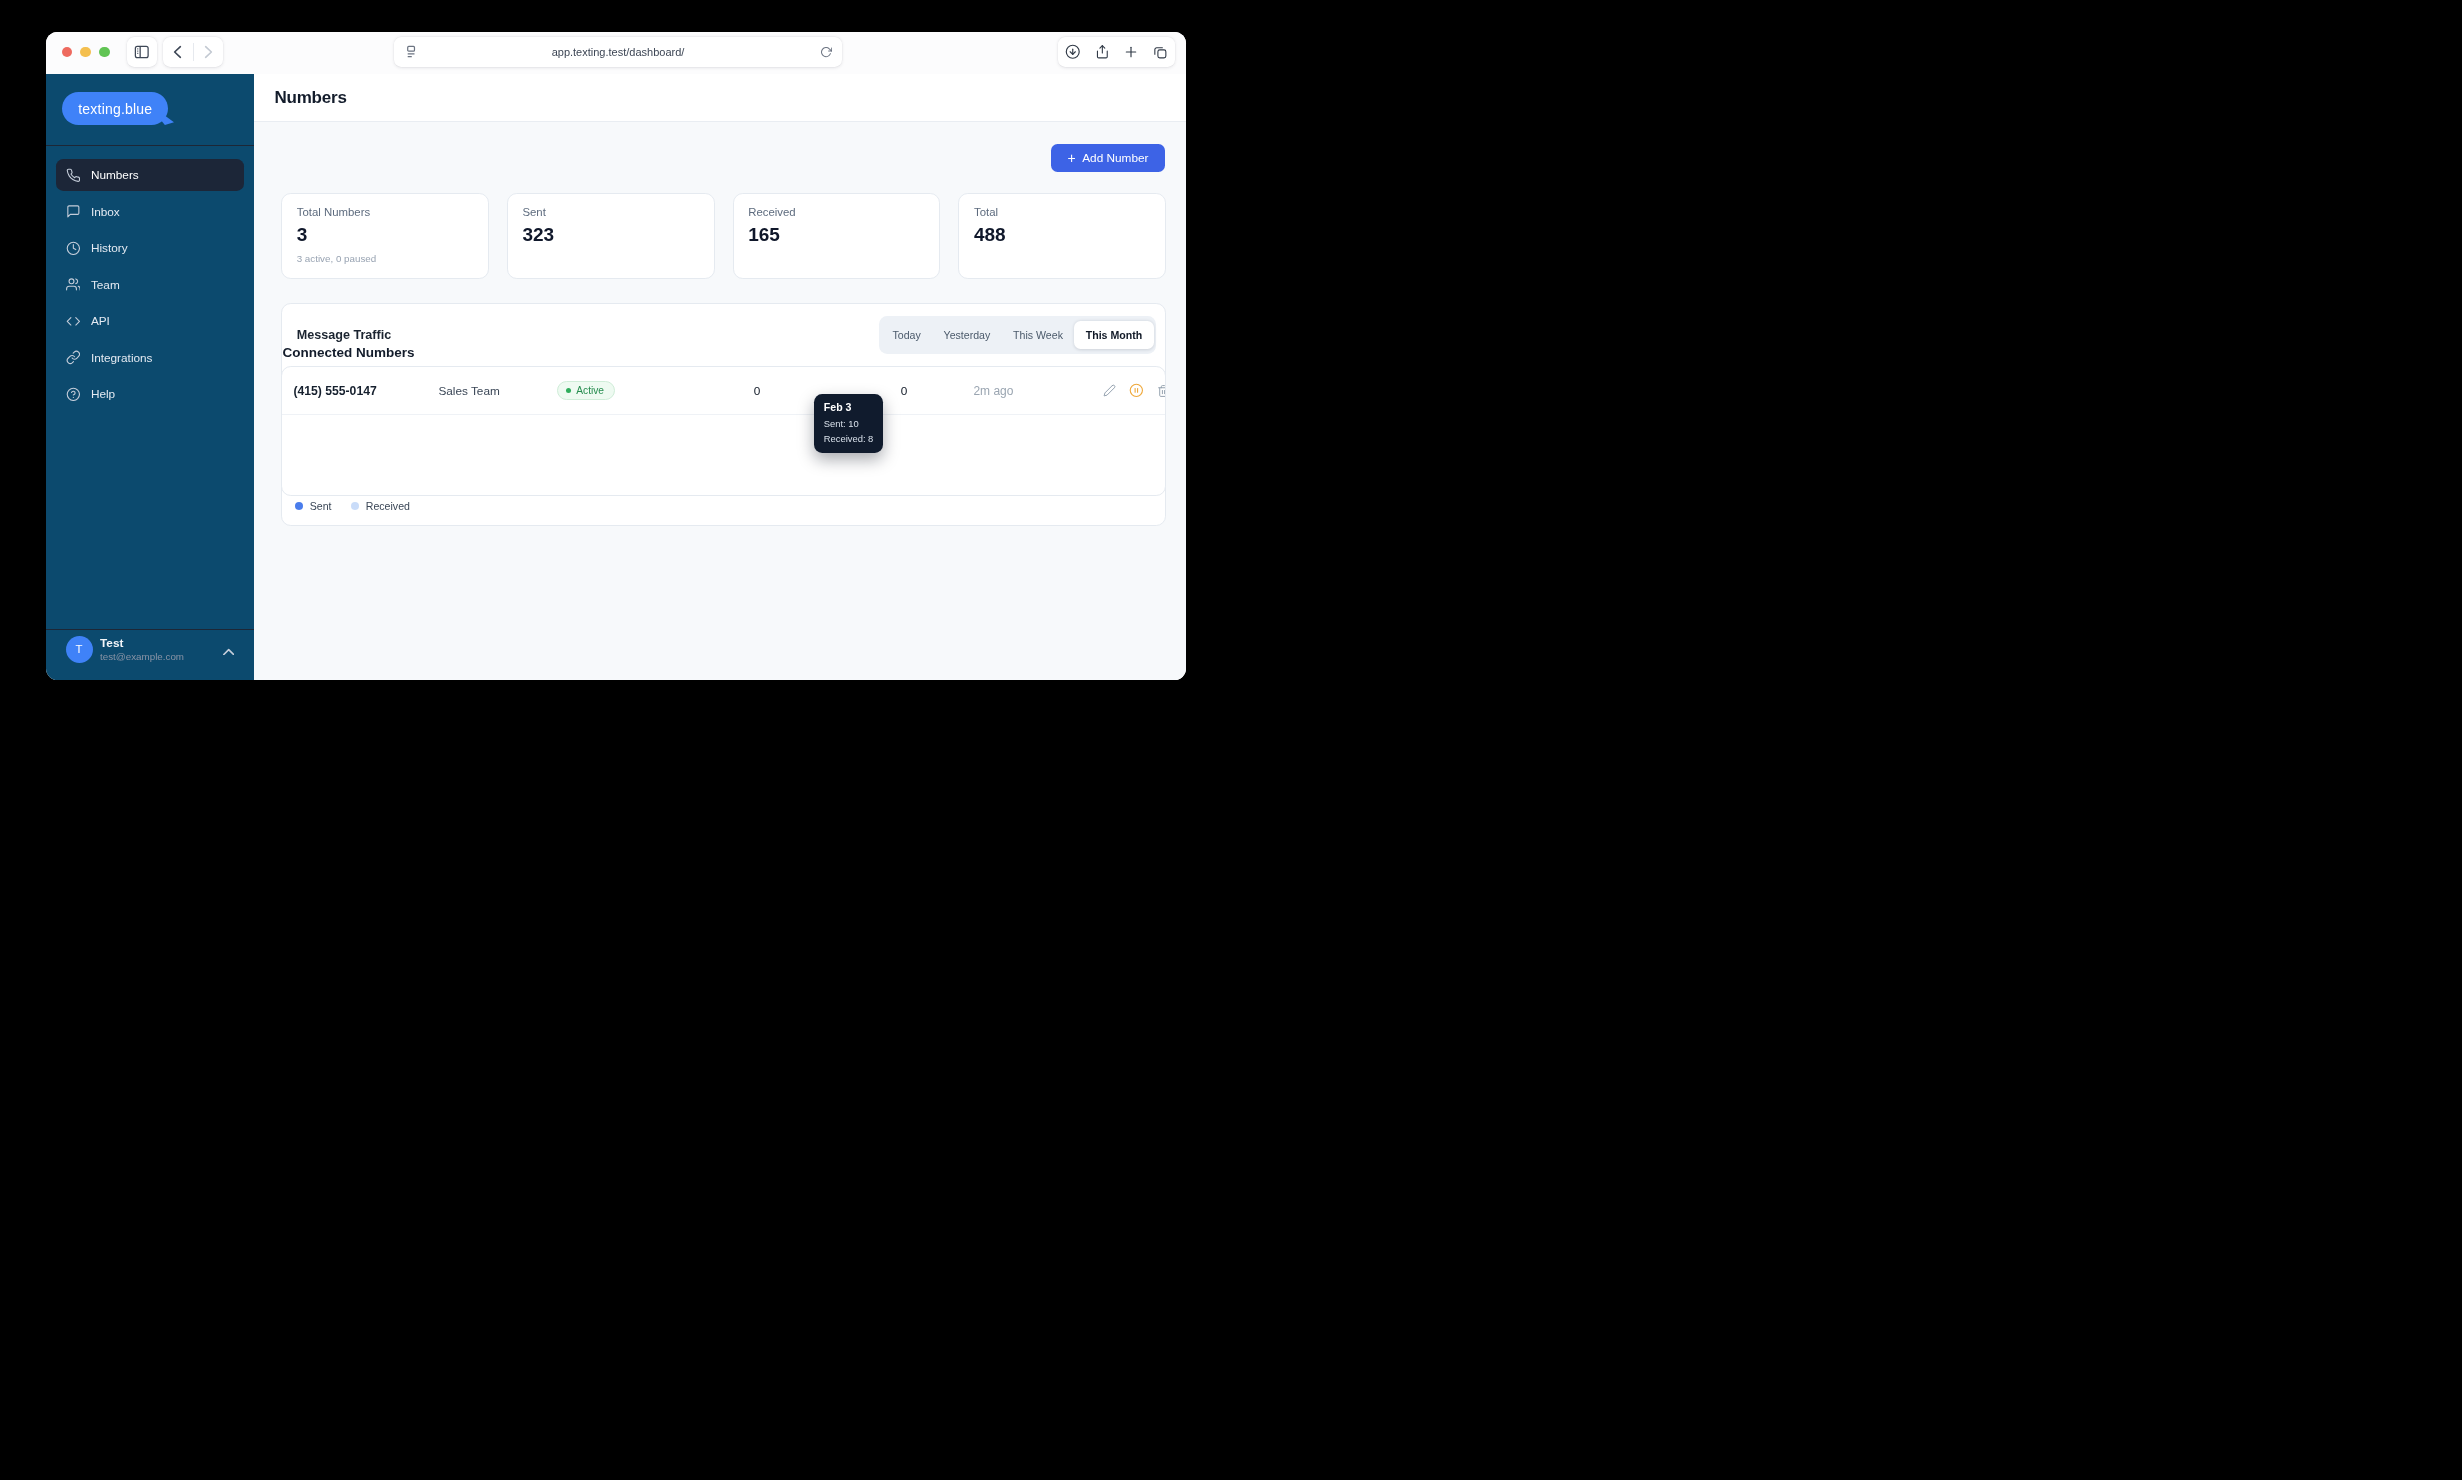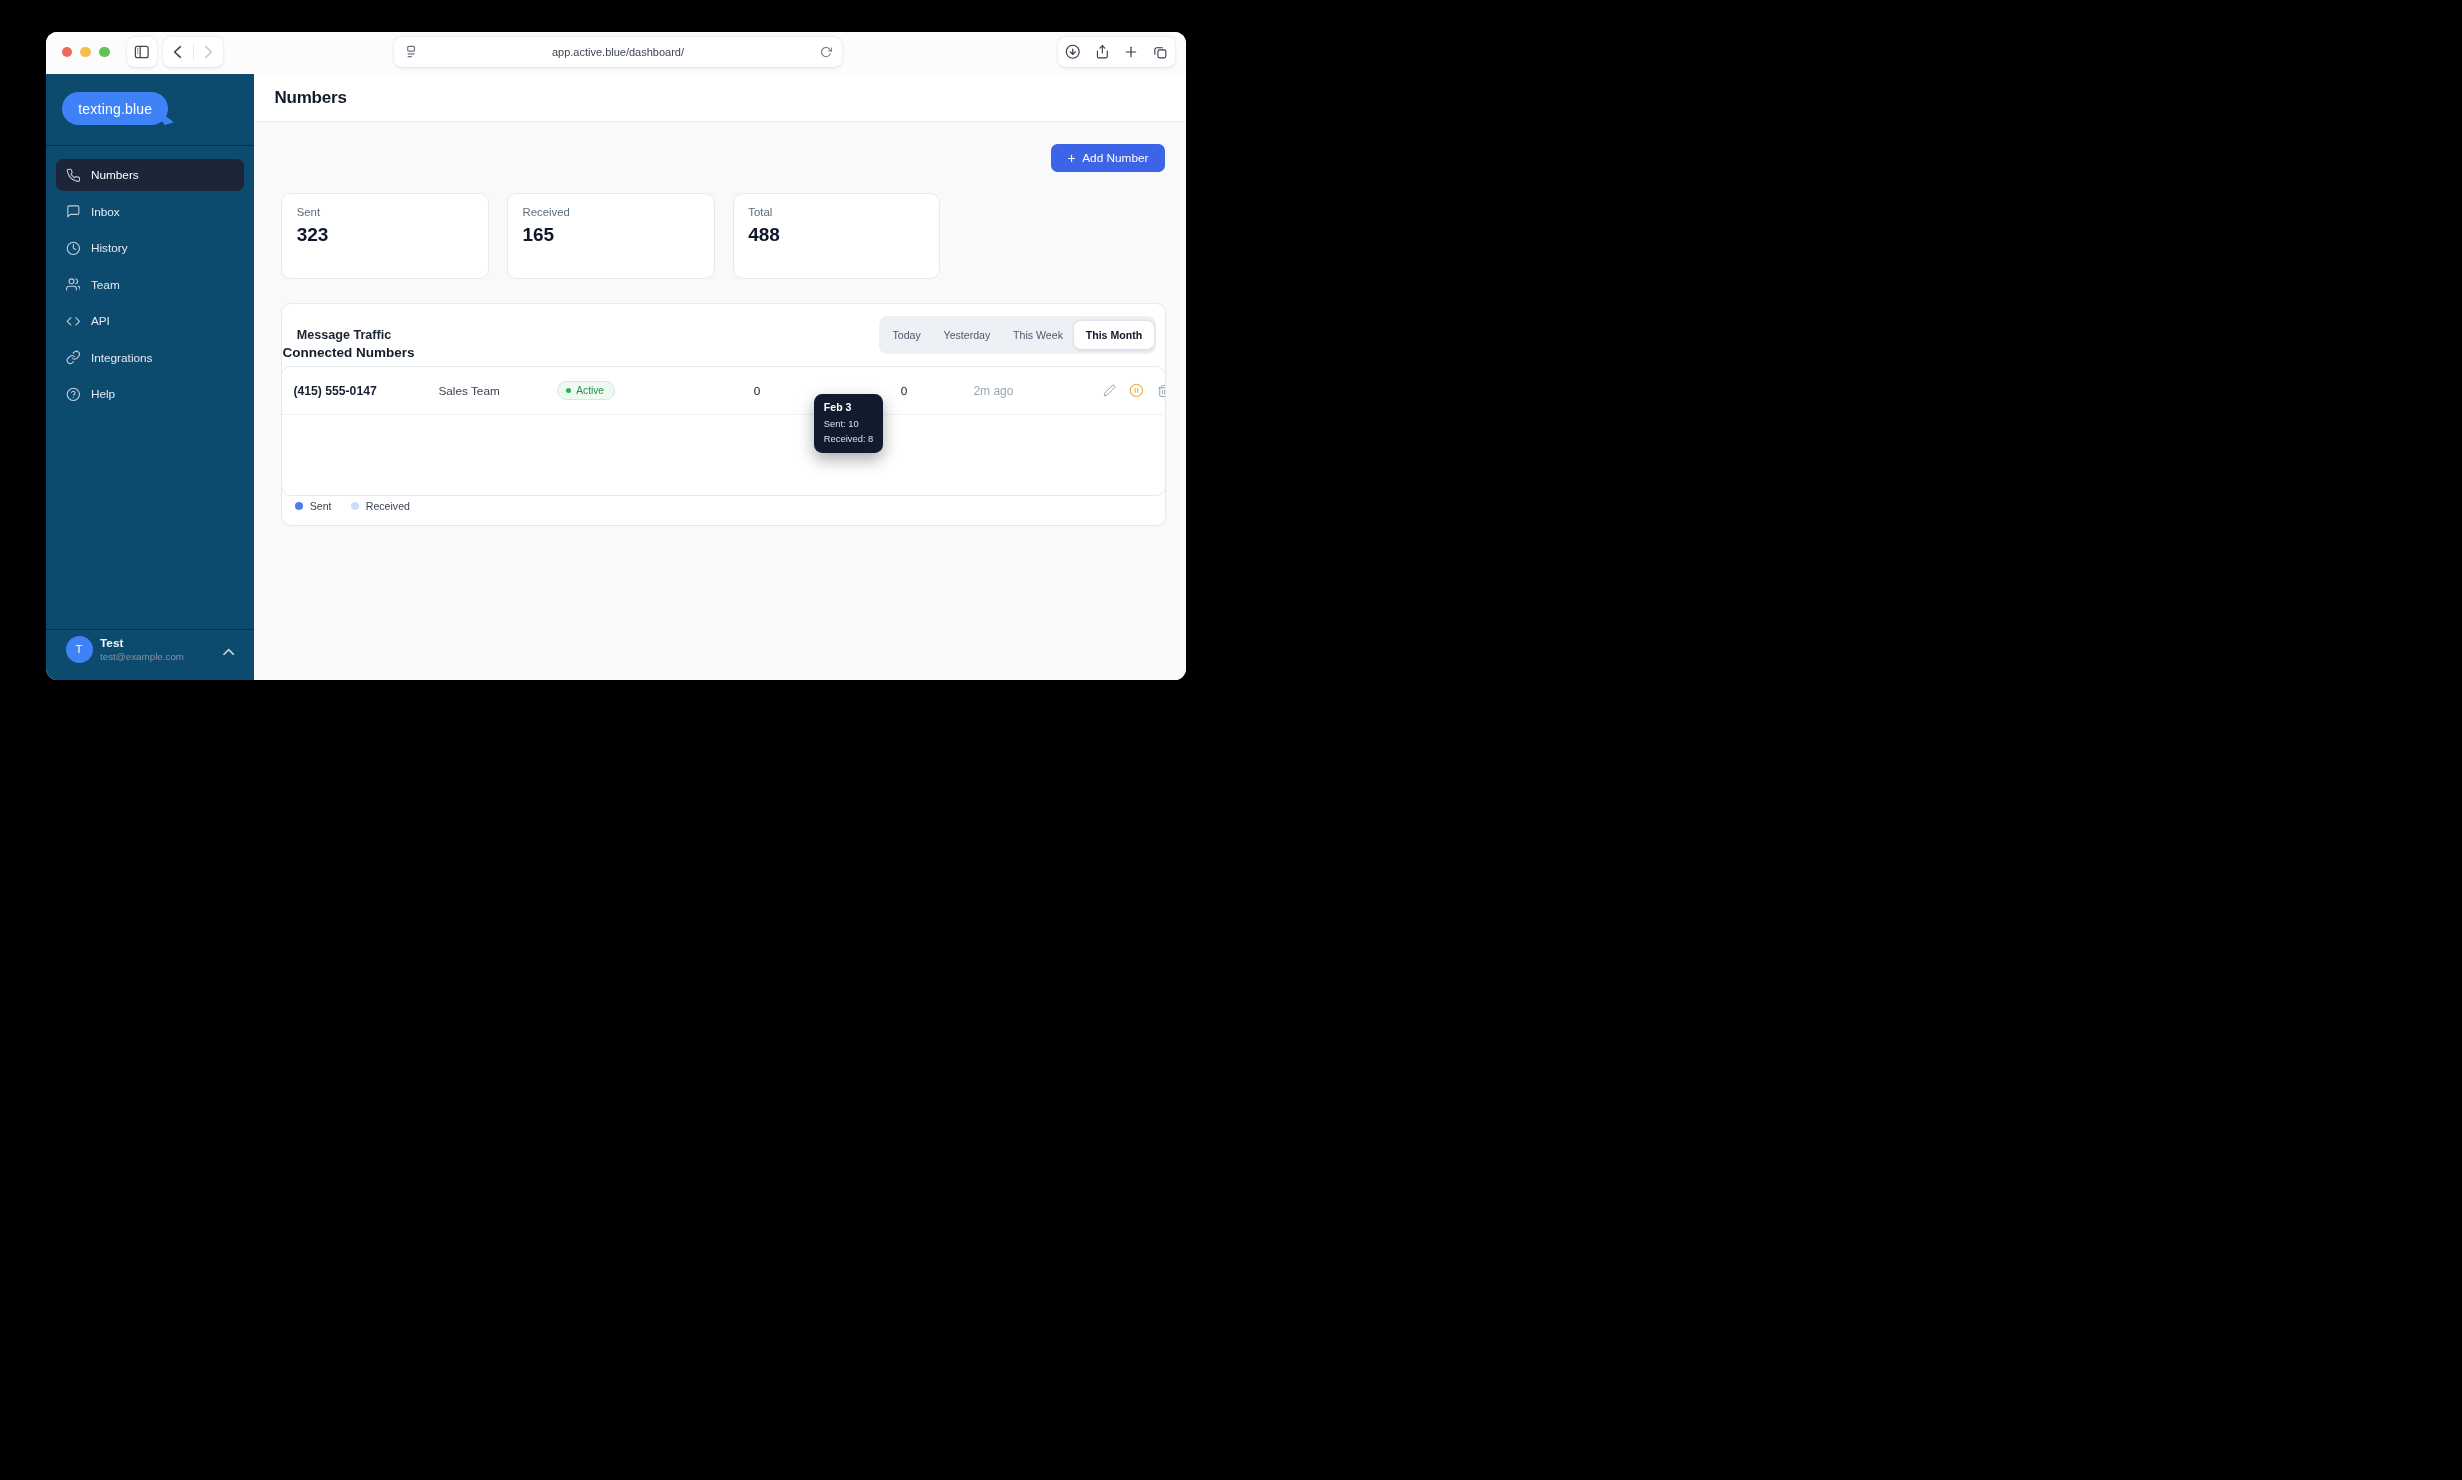--- a/index.html
+++ b/index.html
@@ -145,21 +145,21 @@
       </div>
 
       <div class="tb-pill pill-url">
         <span class="url-side l">
           <svg width="12.2" height="13" viewBox="0 0 18 19" fill="none" stroke="currentColor" stroke-width="1.8">
             <rect x="4" y="2" width="10" height="7" rx="1.5"></rect>
               <line x1="4" y1="13" x2="14" y2="13"></line>
               <line x1="4" y1="17" x2="10" y2="17"></line>
           </svg>
         </span>
-        <span class="url-text">app.active.blue/dashboard/</span>
+        <span class="url-text">app.texting.test/dashboard/</span>
         <span class="url-side r">
           <svg width="12.2" height="12.2" viewBox="0 0 24 24" fill="none" stroke="currentColor" stroke-width="2" stroke-linecap="round" stroke-linejoin="round">
             <path d="M23 4v6h-6"></path>
               <path d="M20.49 15a9 9 0 1 1-2.12-9.36L23 10"></path>
           </svg>
         </span>
       </div>
 
       <div class="tb-pill pill-right">
         <span class="ic">
@@ -278,20 +278,25 @@
       <div class="content-header">
         <h1>Numbers</h1>
       </div>
 
       <button class="add-btn">
         <span class="plus">+</span>
         <span>Add Number</span>
       </button>
 
       <div class="stats" id="stats">
+          <div class="stat-card">
+            <div class="stat-label">Total Numbers</div>
+            <div class="stat-value">3</div>
+            <div class="stat-sub">3 active, 0 paused</div>
+          </div>
           <div class="stat-card">
             <div class="stat-label">Sent</div>
             <div class="stat-value">323</div>
           </div>
           <div class="stat-card">
             <div class="stat-label">Received</div>
             <div class="stat-value">165</div>
           </div>
           <div class="stat-card">
             <div class="stat-label">Total</div>

